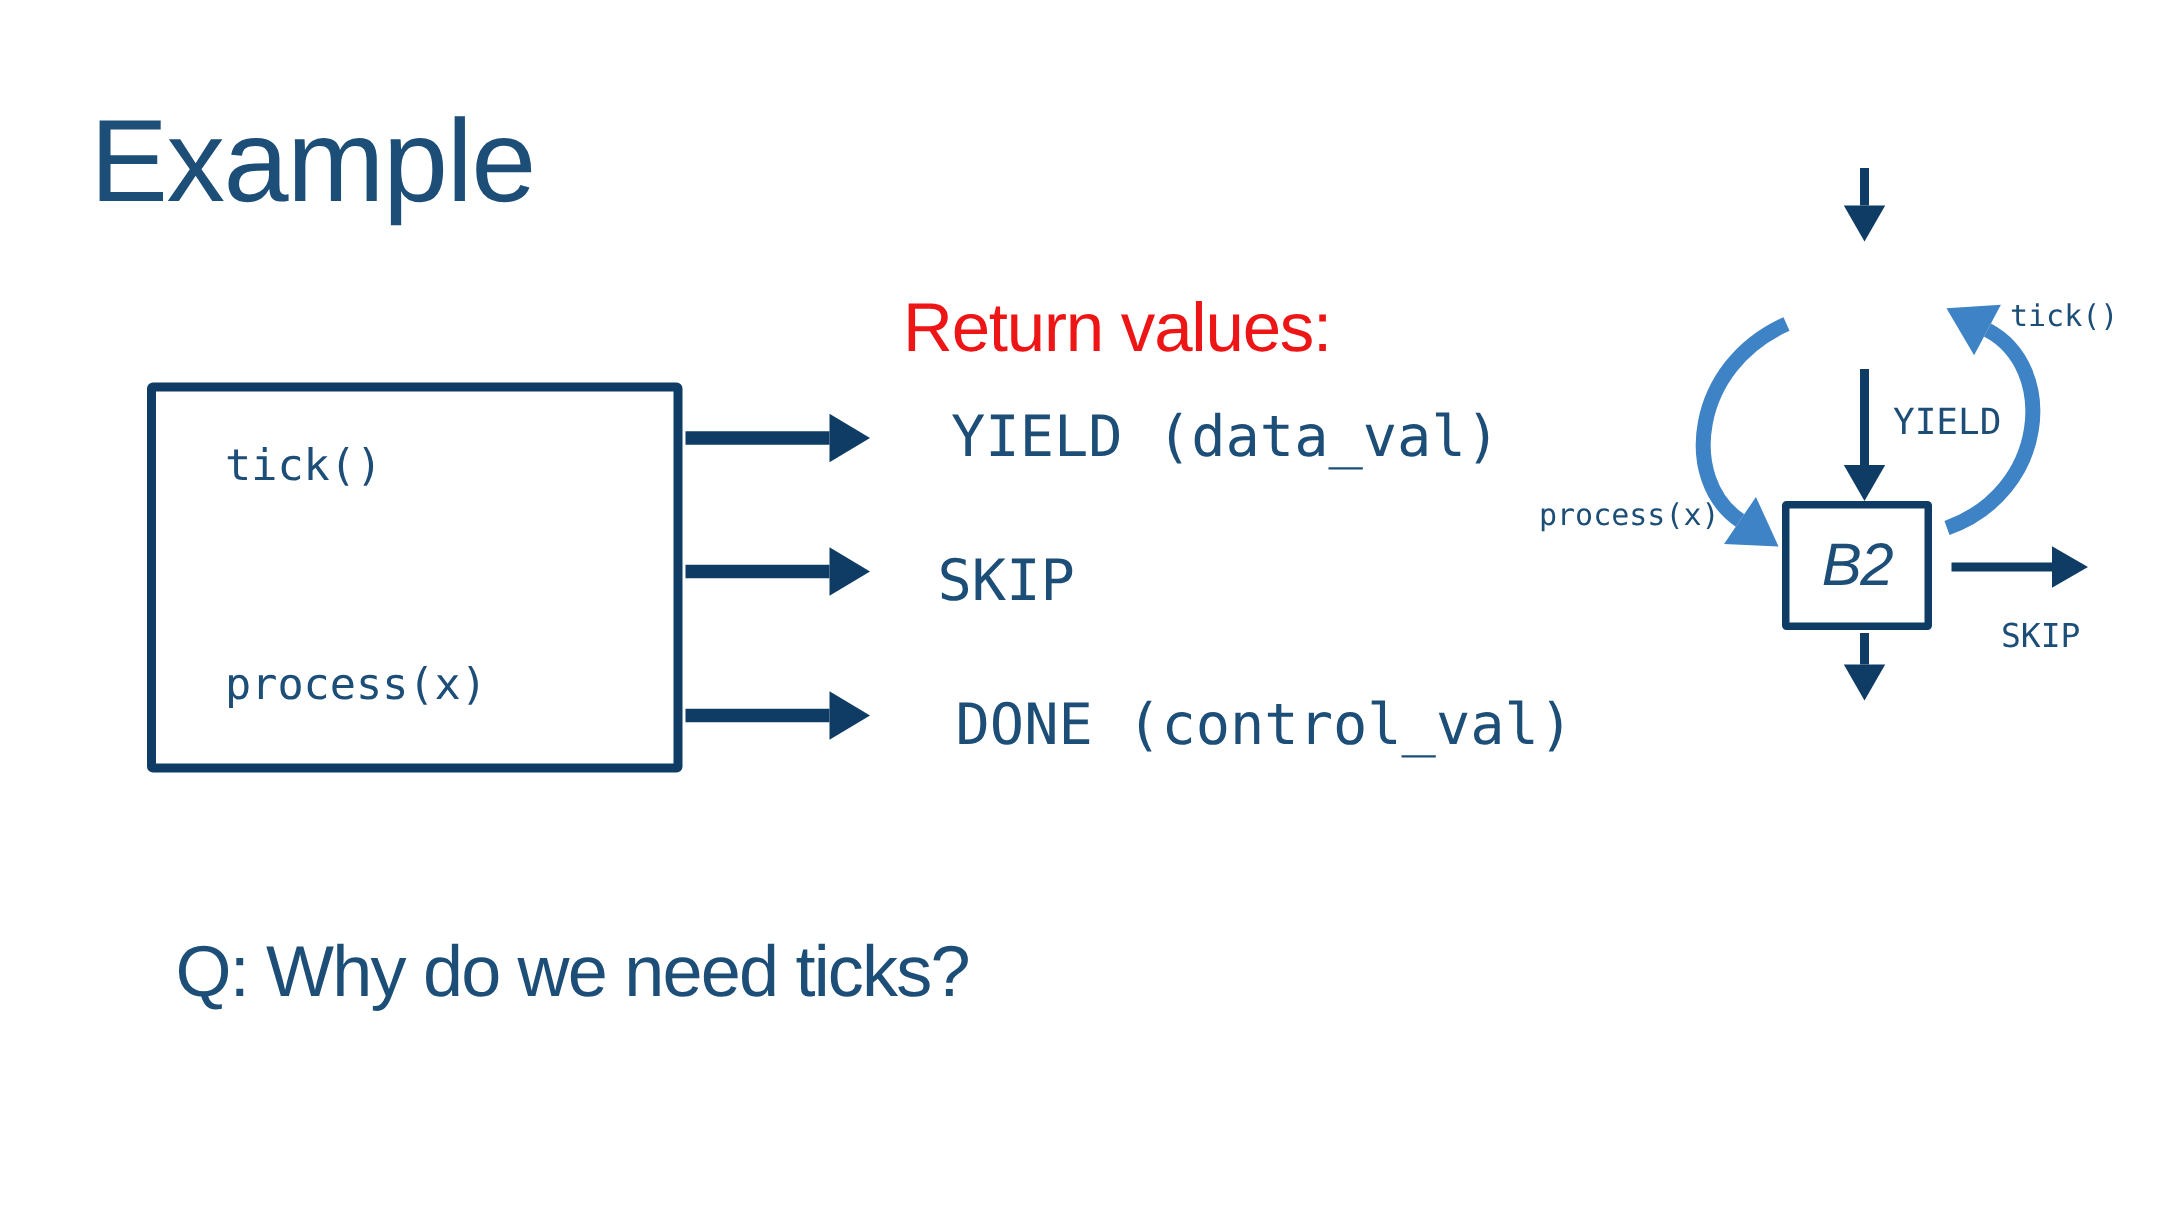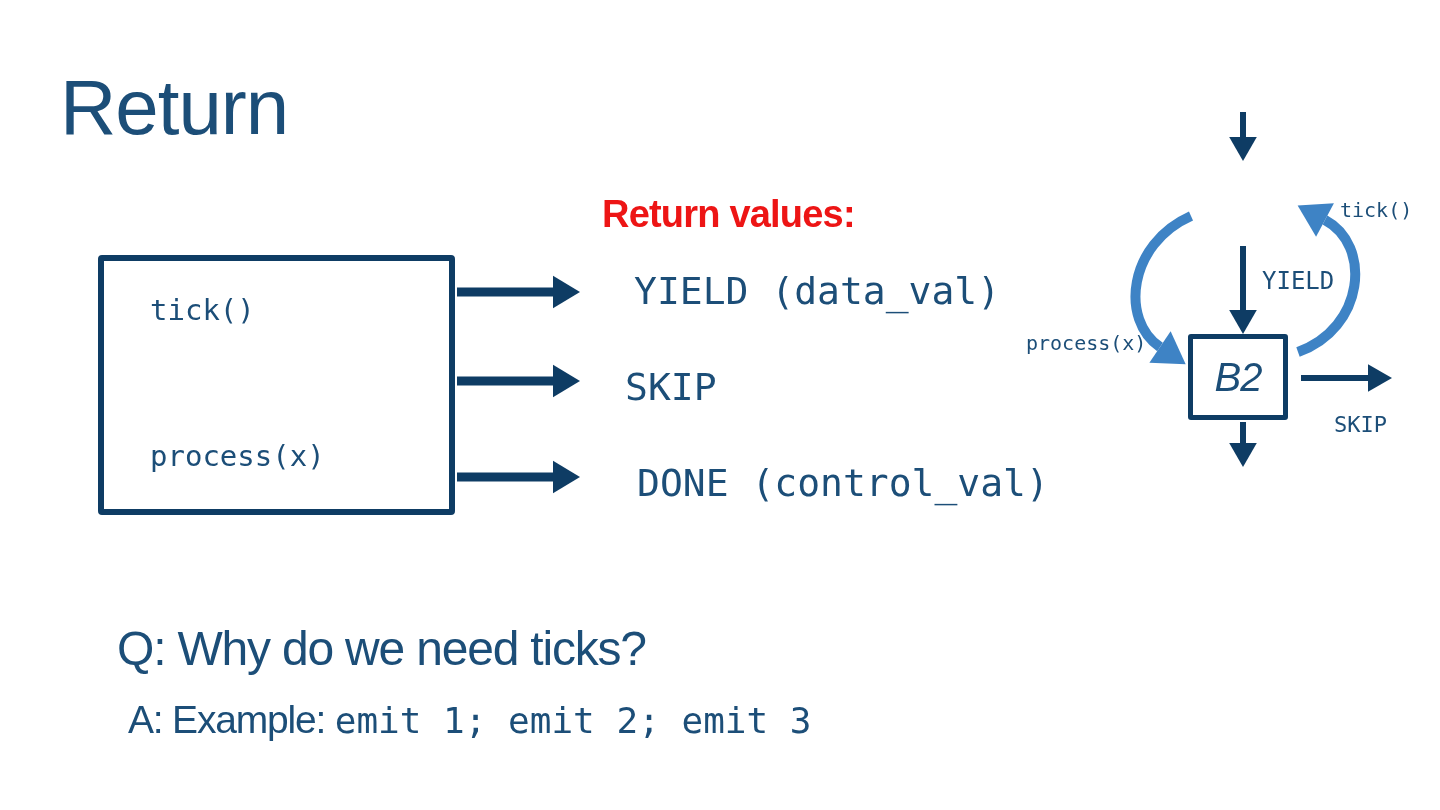--- a/index.html
+++ b/index.html
@@ -13,21 +13,21 @@
   html,body{width:1440px;height:810px;}
   body{font-family:"Liberation Sans",sans-serif;background:var(--background);}
   .slide{position:relative;width:1440px;height:810px;background:var(--background);overflow:hidden;}
   .abs{position:absolute;line-height:1;white-space:pre;}
   .sans{font-family:"Liberation Sans",sans-serif;color:var(--navy-text);letter-spacing:-1px;}
   .mono{font-family:"DejaVu Sans Mono",monospace;color:var(--navy-text);}
   .red{color:var(--red);}
 
   .title{left:60px;top:68px;font-size:78px;font-weight:500;letter-spacing:-1px;color:var(--navy-text);}
   .actions-label{left:127px;top:195px;font-size:38px;font-weight:500;letter-spacing:-0.8px;}
-  .returns-label{left:602px;top:195px;font-size:38px;font-weight:700;letter-spacing:-0.8px;}
+  .returns-label{left:602px;top:195px;font-size:46px;font-weight:400;letter-spacing:-0.8px;}
 
   .actions-box{left:98px;top:255px;width:357px;height:260px;border:6px solid var(--navy);border-radius:4px;background:var(--background);}
   .action-tick{left:150px;top:296px;font-size:29px;}
   .action-process{left:150px;top:442px;font-size:29px;}
 
   .rv{font-size:38px;}
   .rv-yield{left:634px;top:272px;}
   .rv-skip{left:625px;top:368px;}
   .rv-done{left:637px;top:464px;}
 
@@ -51,21 +51,21 @@
   .stroke-navy{stroke:var(--navy);fill:none;}
   .stroke-blue{stroke:var(--blue);fill:none;}
   .fill-navy{fill:var(--navy);}
   .fill-blue{fill:var(--blue);}
 </style>
 </head>
 <body>
 
 <div class="slide">
 
-  <div class="abs title">Return</div>
+  <div class="abs title">Example</div>
 
   <div class="abs returns-label red sans">Return values:</div>
 
   <div class="abs actions-box"></div>
   <div class="abs mono action-tick">tick()</div>
   <div class="abs mono action-process">process(x)</div>
 
   <div class="abs mono rv rv-yield">YIELD (data_val)</div>
   <div class="abs mono rv rv-skip">SKIP</div>
   <div class="abs mono rv rv-done">DONE (control_val)</div>
@@ -99,15 +99,14 @@
   <div class="abs node node-b2">
     <span class="node-label">B2</span>
   </div>
 
   <div class="abs edge-label lbl-tick">tick()</div>
   <div class="abs edge-label lbl-yield">YIELD</div>
   <div class="abs edge-label lbl-process">process(x)</div>
   <div class="abs edge-label lbl-done">SKIP</div>
 
   <div class="abs qa-q sans">Q: Why do we need ticks?</div>
-  <div class="abs qa-a sans"><span>A: Example: </span><span class="mono code">emit 1; emit 2; emit 3</span></div>
 
 </div>
 
 </body></html>

